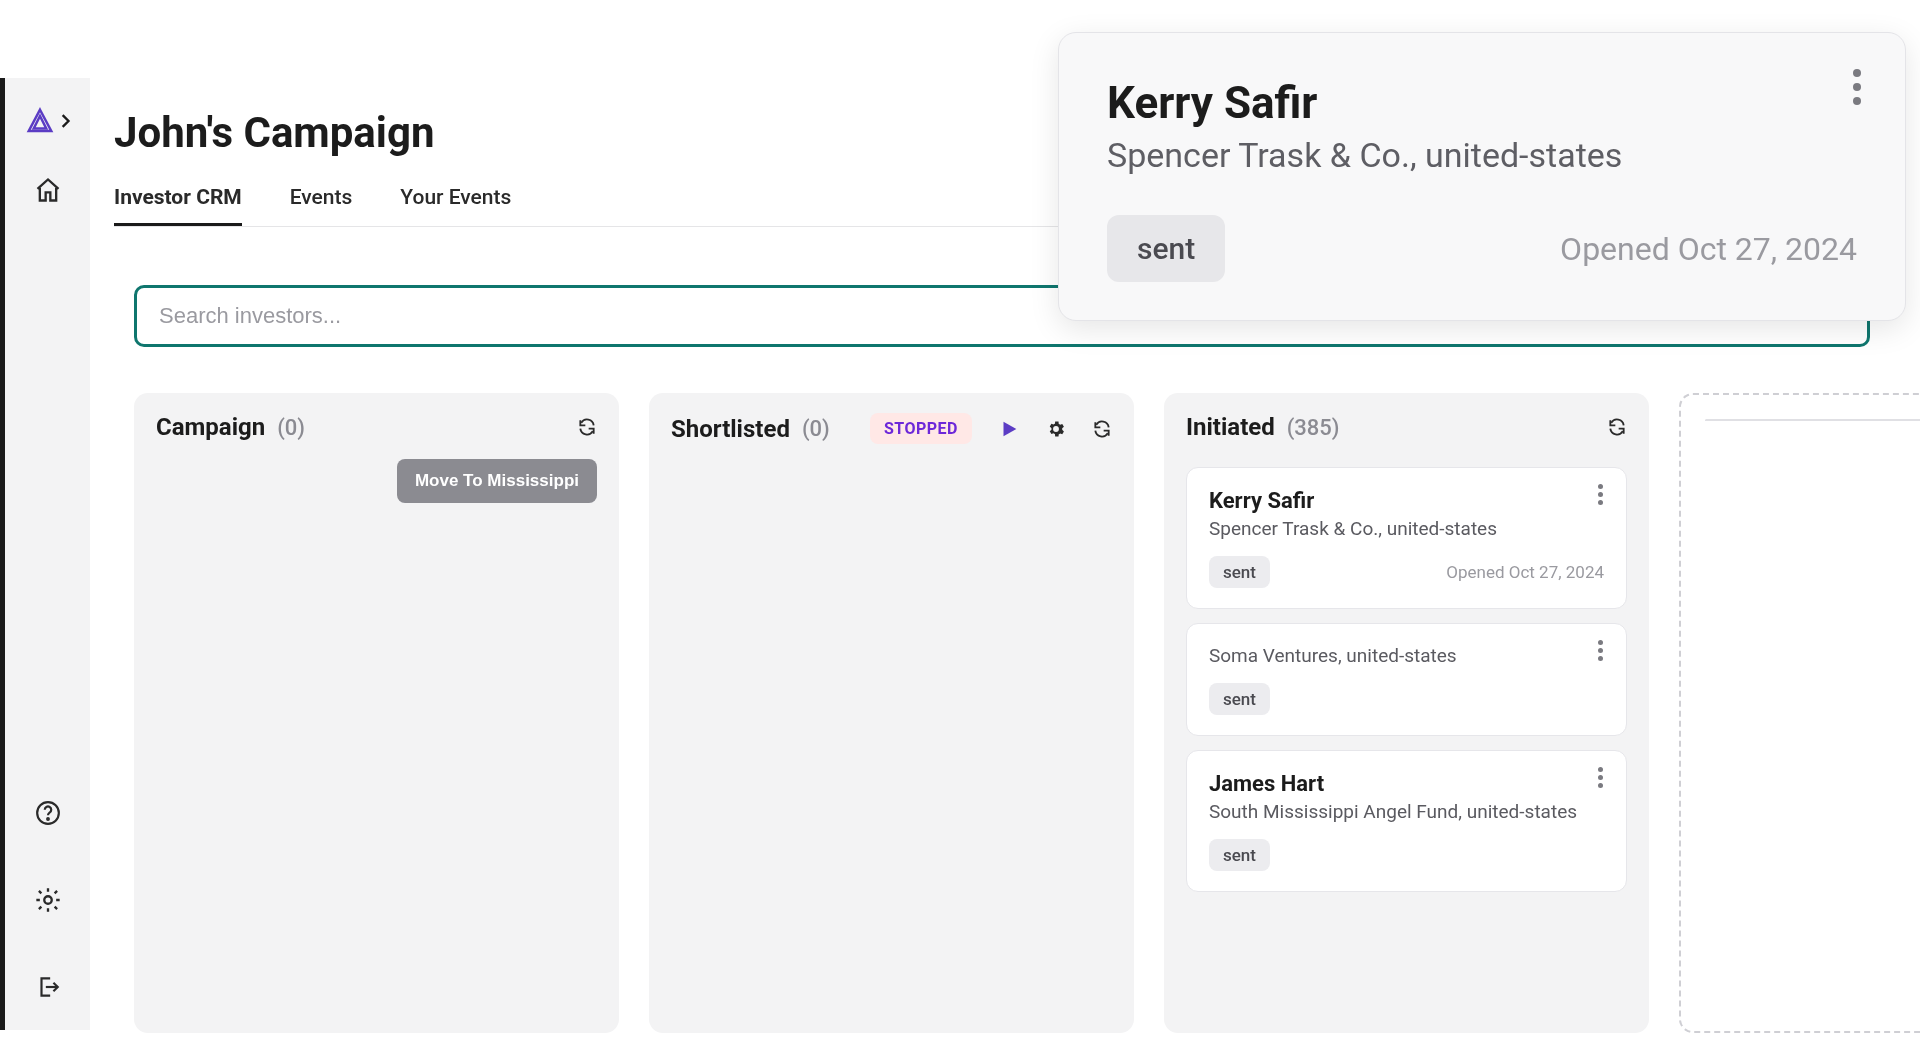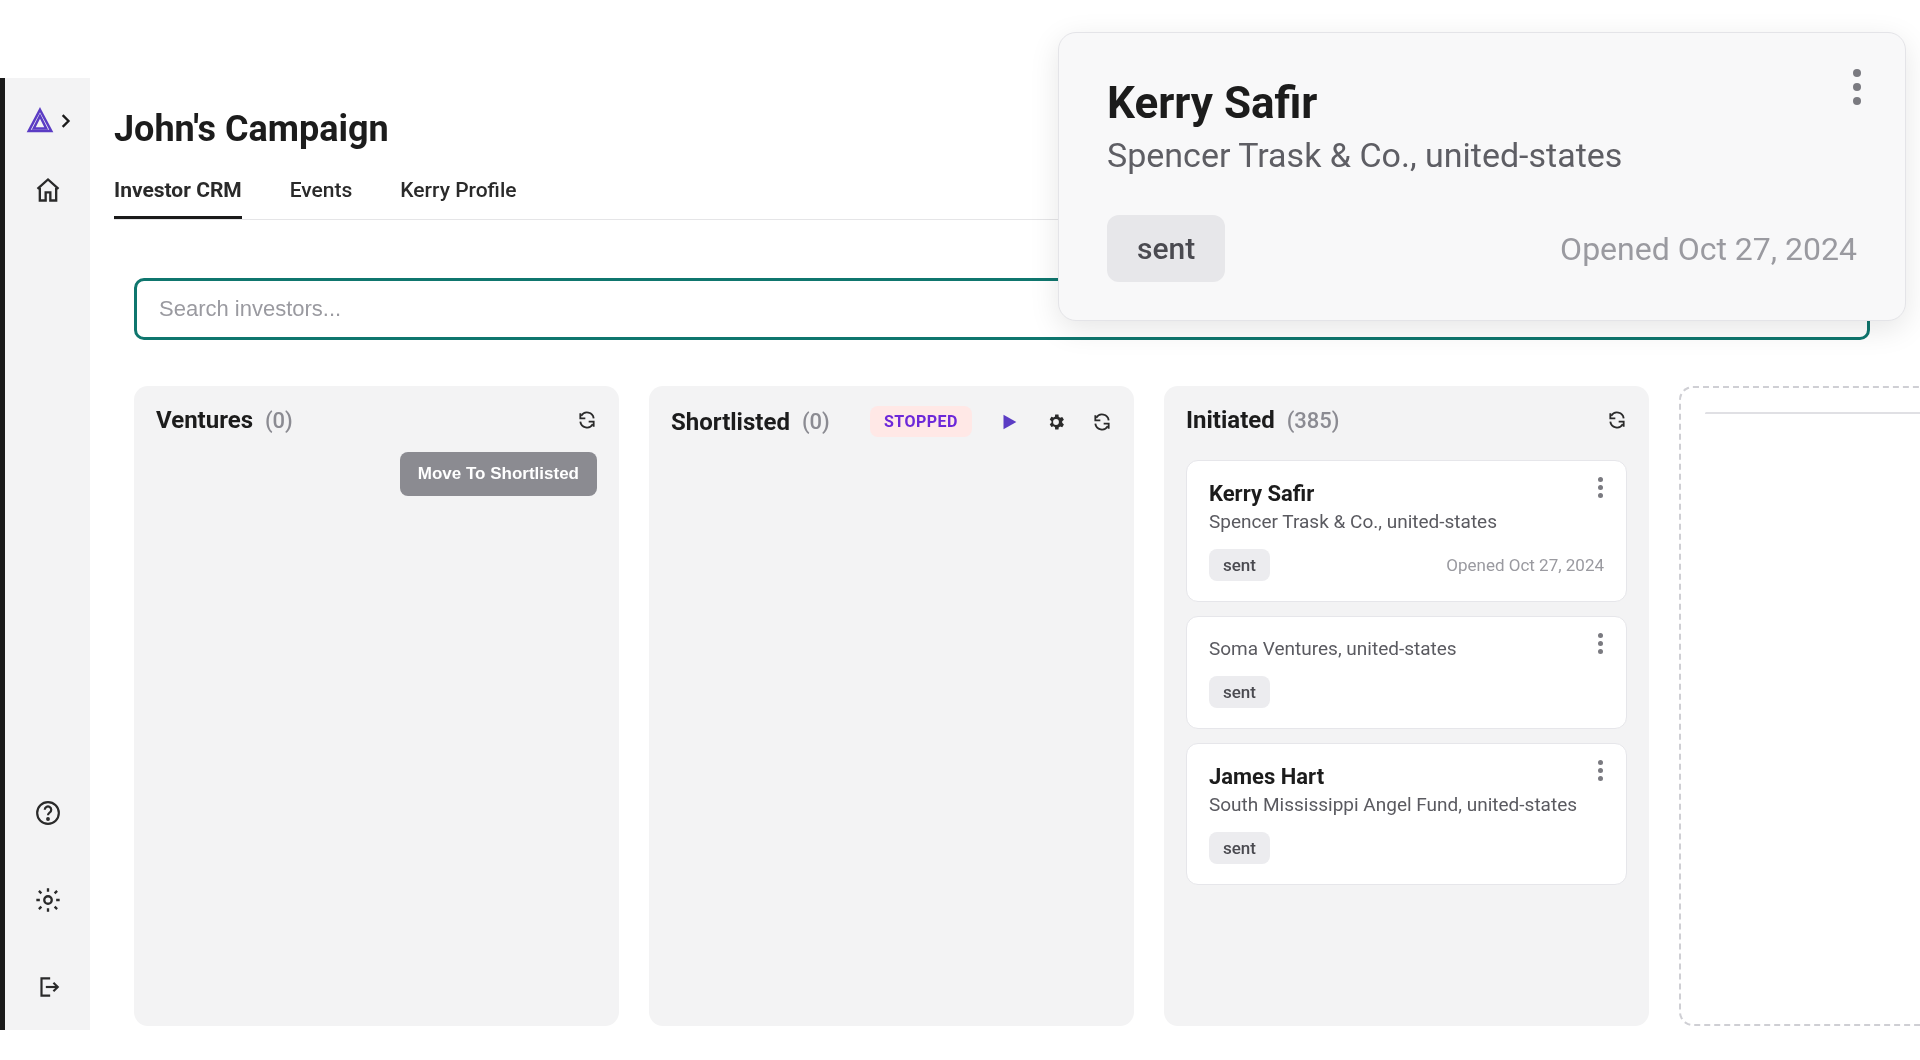--- a/index.html
+++ b/index.html
@@ -31,21 +31,21 @@
   .icon { display:inline-flex; align-items:center; justify-content:center; }
   .main {
     position: absolute;
     left: 90px;
     top: 78px;
     right: 0;
     bottom: 0;
     padding: 20px 30px 0 24px;
   }
   .page-title {
-    font-size: 36px;
+    font-size: 42px;
     font-weight: 700;
     color: #1c1c1c;
     margin-bottom: 28px;
     margin-top: 10px;
   }
   .tabs {
     display: flex;
     gap: 48px;
     border-bottom: 1px solid #e5e5e7;
   }
@@ -234,46 +234,46 @@
     </span>
   </div>
 </div>
 
 <div class="main">
   <h1 class="page-title">John's Campaign</h1>
 
   <div class="tabs">
     <div class="tab active">Investor CRM</div>
     <div class="tab">Events</div>
-    <div class="tab">Kerry Profile</div>
+    <div class="tab">Your Events</div>
   </div>
 
   <div class="search-wrap">
     <input class="search-input" type="text" placeholder="Search investors..." style="">
   </div>
 
   <div class="board">
 
     <div class="column">
       <div class="col-header">
-        <span class="col-title">Ventures</span>
+        <span class="col-title">Campaign</span>
         <span class="col-count">(0)</span>
         <div class="col-header-right">
           <span class="icon">
             <svg width="20" height="20" viewBox="0 0 24 24" fill="none" stroke="#2a2a2a" stroke-width="2.2">
               <path d="M4 4v6h6"></path>
                 <path d="M20 20v-6h-6"></path>
               <path d="M20 10a8 8 0 0 0-14.9-3"></path>
                 <path d="M4 14a8 8 0 0 0 14.9 3"></path>
             </svg>
           </span>
         </div>
       </div>
       <div style="display:flex;">
-        <button class="btn-move">Move To Shortlisted</button>
+        <button class="btn-move">Move To Mississippi</button>
       </div>
     </div>
 
     <div class="column">
       <div class="col-header">
         <span class="col-title">Shortlisted</span>
         <span class="col-count">(0)</span>
         <div class="col-header-right">
           <span class="badge-stopped">STOPPED</span>
           <span class="icon">

